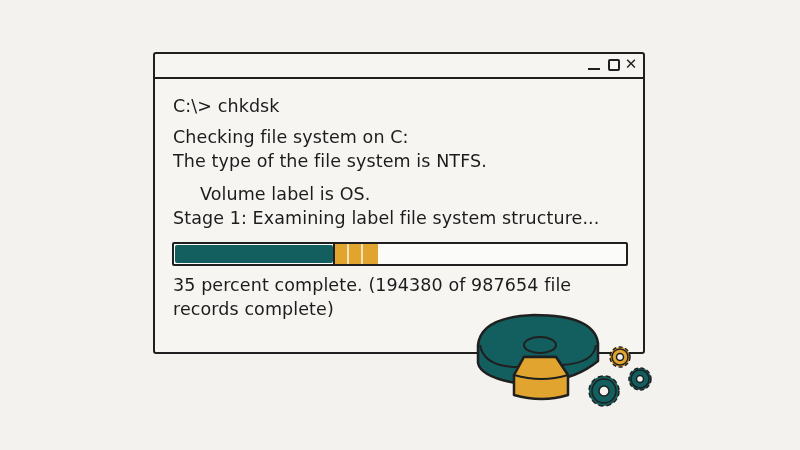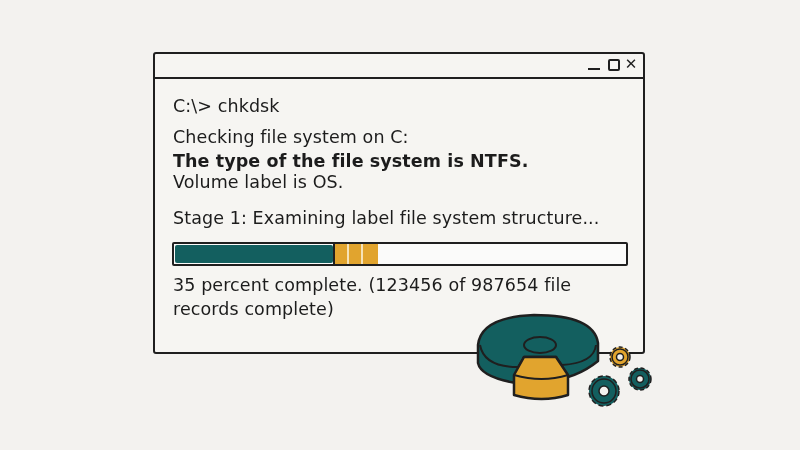--- a/index.html
+++ b/index.html
@@ -28,30 +28,30 @@
 
 <div class="window">
   <div class="titlebar">
     <span class="tb-btn tb-min"></span>
     <span class="tb-btn tb-max"></span>
     <span class="tb-btn tb-close">✕</span>
   </div>
 
   <div class="line" style="top:42px;">C:\&gt; chkdsk</div>
   <div class="line" style="top:73px;">Checking file system on C:</div>
-  <div class="line" style="top:97px;font-weight:bold;">The type of the file system is NTFS.</div>
-  <div class="line" style="top:118px;">Volume label is OS.</div>
+  <div class="line" style="top:97px;">The type of the file system is NTFS.</div>
+  <div class="line" style="top:130px;margin-left:27px;">Volume label is OS.</div>
   <div class="line" style="top:154px;">Stage 1: Examining label file system structure...</div>
 
   <div class="progress">
     <div class="prog-teal" id="pteal" style="width: 158px; background: rgb(19, 95, 95);"></div>
     <div class="prog-amber" id="pamber" style="left: 159px; width: 43px; background: rgb(225, 164, 46);"></div>
   </div>
 
-  <div class="line" style="top:221px;">35 percent complete. (123456 of 987654 file</div>
+  <div class="line" style="top:221px;">35 percent complete. (194380 of 987654 file</div>
   <div class="line" style="top:245px;">records complete)</div>
 </div>
 
 <svg class="illus" viewBox="0 0 200 110">
 
   <path d="M12 40 Q15 12 68 10 Q128 10 132 38 L132 56 Q110 74 80 76 L90 52 L58 52 L50 78 Q15 72 12 58 Z" fill="#135f5f" stroke="#1f1f1f" stroke-width="2.5" stroke-linejoin="round"></path>
   <path d="M14 40 Q18 62 52 62 L58 52 L90 52 L96 60 Q128 58 130 40" fill="none" stroke="#1f1f1f" stroke-width="2"></path>
   <ellipse cx="74" cy="40" rx="16" ry="8" fill="#135f5f" stroke="#1f1f1f" stroke-width="2"></ellipse>
   <path d="M58 52 L90 52 L102 70 L102 90 Q76 98 48 90 L48 70 Z" fill="#e1a42e" stroke="#1f1f1f" stroke-width="2.5" stroke-linejoin="round"></path>
   <path d="M48 70 Q76 78 102 70" fill="none" stroke="#1f1f1f" stroke-width="2"></path>

